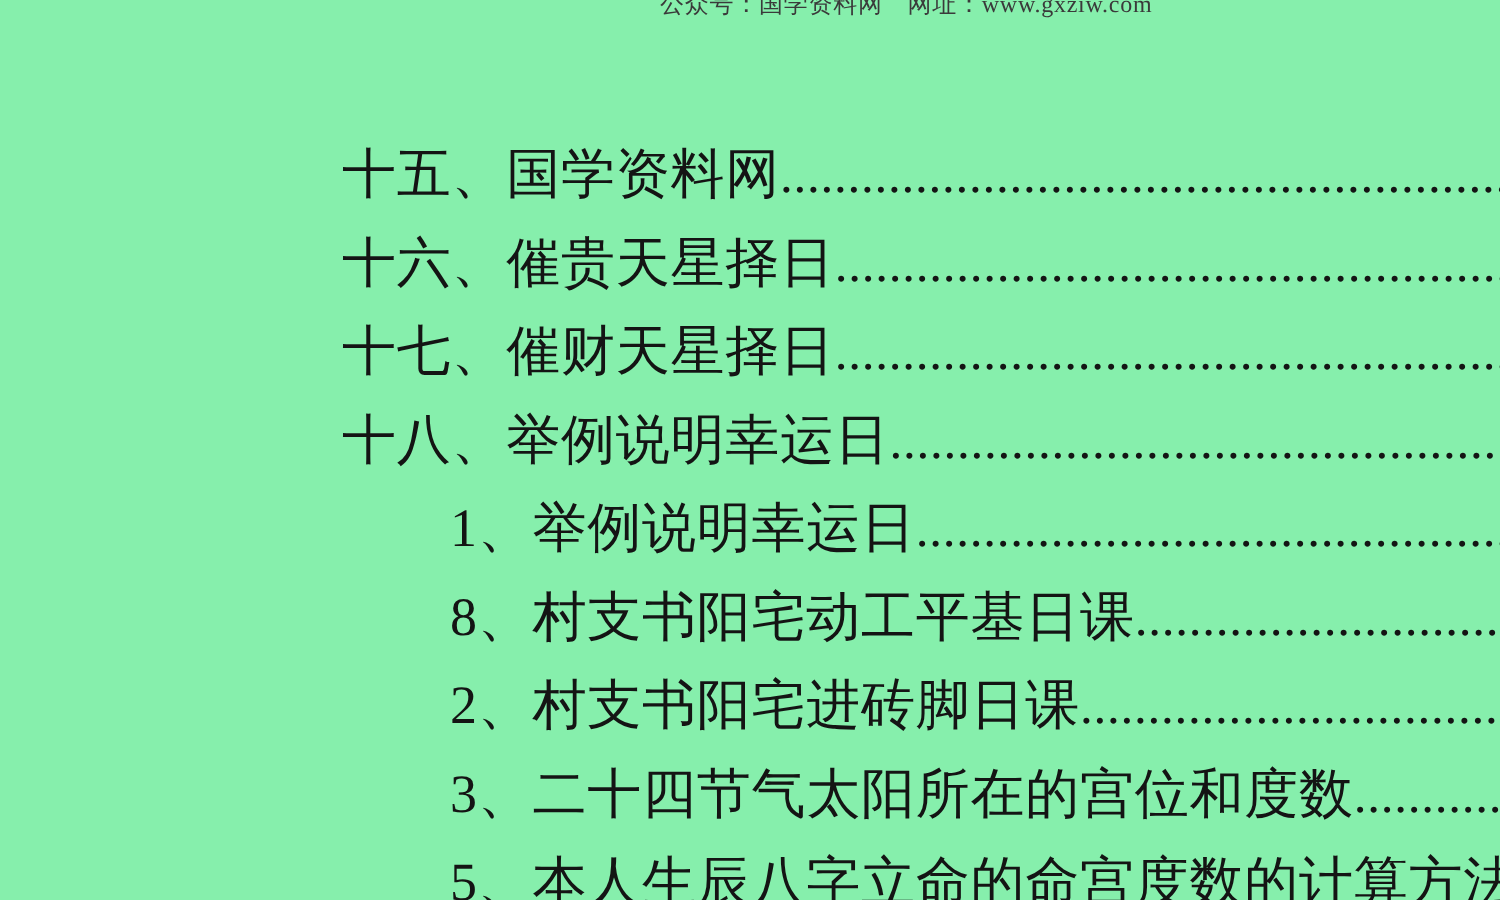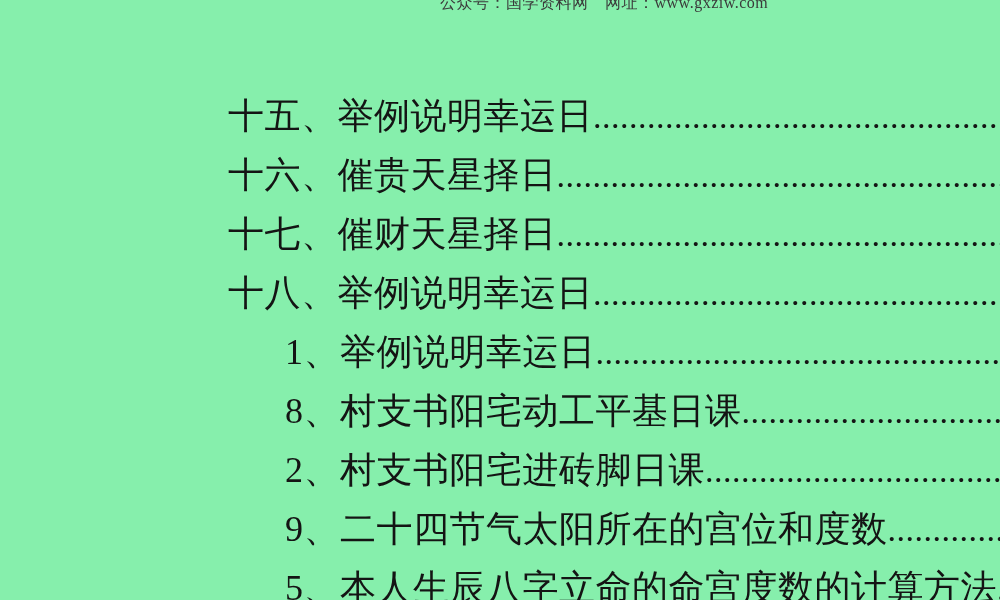--- a/index.html
+++ b/index.html
@@ -38,21 +38,21 @@
     display: flex;
     align-items: baseline;
     height: 59px;
     line-height: 59px;
     font-size: 36px;
     color: #141414;
     white-space: nowrap;
     overflow: hidden;
   }
   .lvl1 { padding-left: 228px; }
-  .lvl2 { padding-left: 285px; }
+  .lvl2 { padding-left: 285px; margin-left: 15px; }
   .toc-label {
     flex: 0 0 auto;
     letter-spacing: 0.5px;
   }
   .dot-leader {
     flex: 1 1 auto;
     overflow: hidden;
     font-size: 34px;
     letter-spacing: 0.5px;
     color: #141414;
@@ -61,21 +61,21 @@
 </head>
 <body>
 
 <div class="page">
 
   <div class="watermark">公众号：国学资料网　网址：www.gxziw.com</div>
 
   <div class="toc">
 
     <div class="toc-row lvl1">
-      <span class="toc-label">十五、举例说明幸运日</span>
+      <span class="toc-label">十五、国学资料网</span>
         <span class="dot-leader">........................................................................................................................................................</span>
     </div>
 
     <div class="toc-row lvl1">
       <span class="toc-label">十六、催贵天星择日</span>
         <span class="dot-leader">........................................................................................................................................................</span>
     </div>
 
     <div class="toc-row lvl1">
       <span class="toc-label">十七、催财天星择日</span>
@@ -96,21 +96,21 @@
       <span class="toc-label">8、村支书阳宅动工平基日课</span>
         <span class="dot-leader">........................................................................................................................................................</span>
     </div>
 
     <div class="toc-row lvl2">
       <span class="toc-label">2、村支书阳宅进砖脚日课</span>
         <span class="dot-leader">........................................................................................................................................................</span>
     </div>
 
     <div class="toc-row lvl2">
-      <span class="toc-label">9、二十四节气太阳所在的宫位和度数</span>
+      <span class="toc-label">3、二十四节气太阳所在的宫位和度数</span>
         <span class="dot-leader">........................................................................................................................................................</span>
     </div>
 
     <div class="toc-row lvl2">
       <span class="toc-label">5、本人生辰八字立命的命宫度数的计算方法</span>
         <span class="dot-leader">........................................................................................................................................................</span>
     </div>
 
   </div>
 </div>

